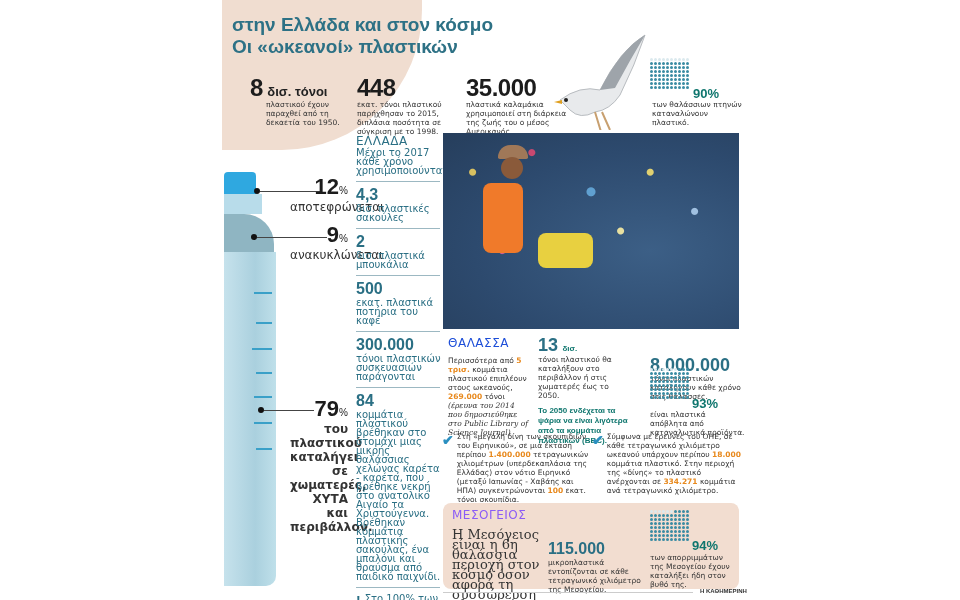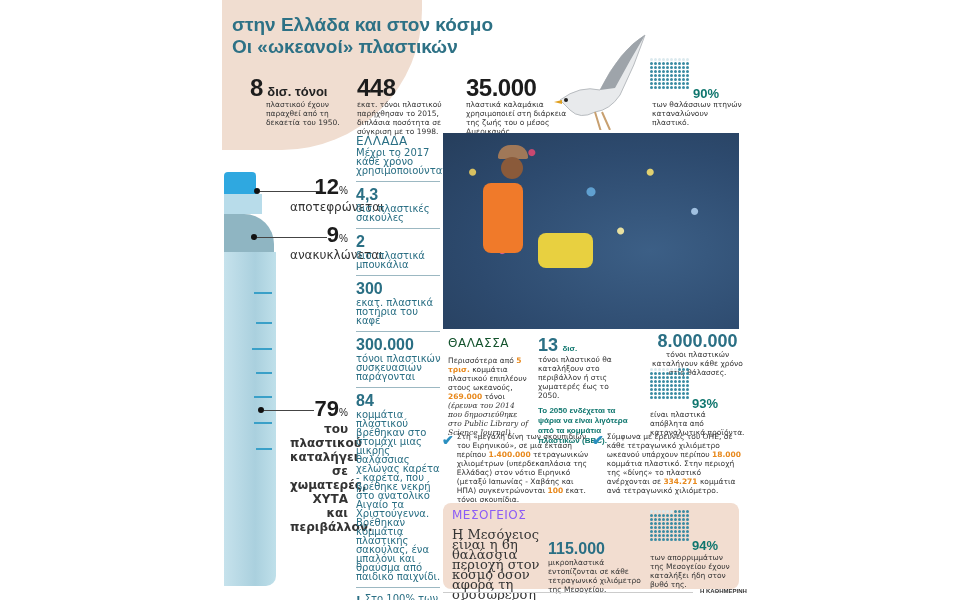--- a/index.html
+++ b/index.html
@@ -196,21 +196,21 @@
     <div class="gnum">4,3</div>
     <div class="small-t">δισ. πλαστικές σακούλες</div>
   </div>
   <div class="gdiv"></div>
   <div style="padding:4px 0 6px;">
     <div class="gnum">2</div>
     <div class="small-t">δισ. πλαστικά μπουκάλια</div>
   </div>
   <div class="gdiv"></div>
   <div style="padding:4px 0 6px;">
-    <div class="gnum">300</div>
+    <div class="gnum">500</div>
     <div class="small-t">εκατ. πλαστικά ποτήρια του καφέ</div>
   </div>
   <div class="gdiv"></div>
   <div style="padding:4px 0 6px;">
     <div class="gnum">300.000</div>
     <div class="small-t">τόνοι πλαστικών συσκευασιών παράγονται</div>
   </div>
   <div class="gdiv"></div>
   <div style="padding:4px 0 6px;">
     <div class="gnum">84</div>
@@ -232,35 +232,35 @@
     radial-gradient(circle at 85% 40%, #a0c0e0 0 3px, transparent 4px),
     radial-gradient(circle at 20% 60%, #d06090 0 3px, transparent 4px),
     radial-gradient(circle at 60% 50%, #e8e0a0 0 3px, transparent 4px);"></div>
   <div class="abs" style="left:40px;top:50px;width:40px;height:70px;background:#f07a2a;border-radius:8px;"></div>
   <div class="abs" style="left:55px;top:12px;width:30px;height:14px;background:#a07858;border-radius:14px 14px 2px 2px;"></div>
   <div class="abs" style="left:58px;top:24px;width:22px;height:22px;background:#8a5a3a;border-radius:50%;"></div>
   <div class="abs" style="left:95px;top:100px;width:55px;height:35px;background:#e8d040;border-radius:8px;"></div>
 </div>
 
 <div class="abs" style="left:448px;top:336px;width:82px;">
-  <div class="gsec-title" style="color:#14532d;margin-bottom:6px;">ΘΑΛΑΣΣΑ</div>
+  <div class="gsec-title" style="color:#1d4ed8;margin-bottom:6px;">ΘΑΛΑΣΣΑ</div>
   <div class="small">
     <span>Περισσότερα από </span><span class="orange">5 τρισ.</span><span> κομμάτια πλαστικού επιπλέουν στους ωκεανούς, </span><span class="orange">269.000</span><span> τόνοι</span>
   </div>
   <div class="small serif" style="font-style:italic;">(έρευνα του 2014 που δημοσιεύθηκε στο Public Library of Science Journal)</div>
 </div>
 
 <div class="abs" style="left:538px;top:336px;width:90px;">
   <span class="gnum" style="font-size:18px;">13</span>
   <span class="teal" style="font-size:8px;font-weight:bold;">δισ.</span>
   <div class="small">τόνοι πλαστικού θα καταλήξουν στο περιβάλλον ή στις χωματερές έως το 2050.</div>
   <div class="teal" style="font-size:8px;font-weight:bold;line-height:10px;margin-top:6px;">Το 2050 ενδέχεται τα ψάρια να είναι λιγότερα από τα κομμάτια πλαστικών (BBC).</div>
 </div>
 
-<div class="abs" style="left:650px;top:332px;width:95px;text-align:center;">
+<div class="abs" style="left:650px;top:356px;width:95px;">
   <div class="gnum" style="font-size:18px;">8.000.000</div>
   <div class="small">τόνοι πλαστικών καταλήγουν κάθε χρόνο στις θάλασσες.</div>
 </div>
 <div class="abs" style="left:650px;top:368px;">
   <div class="grid" style="grid-template-columns:repeat(10,3px);">
     <span class="off"></span>
       <span class="off"></span>
       <span class="off"></span>
       <span class="off"></span>
       <span class="off"></span>

